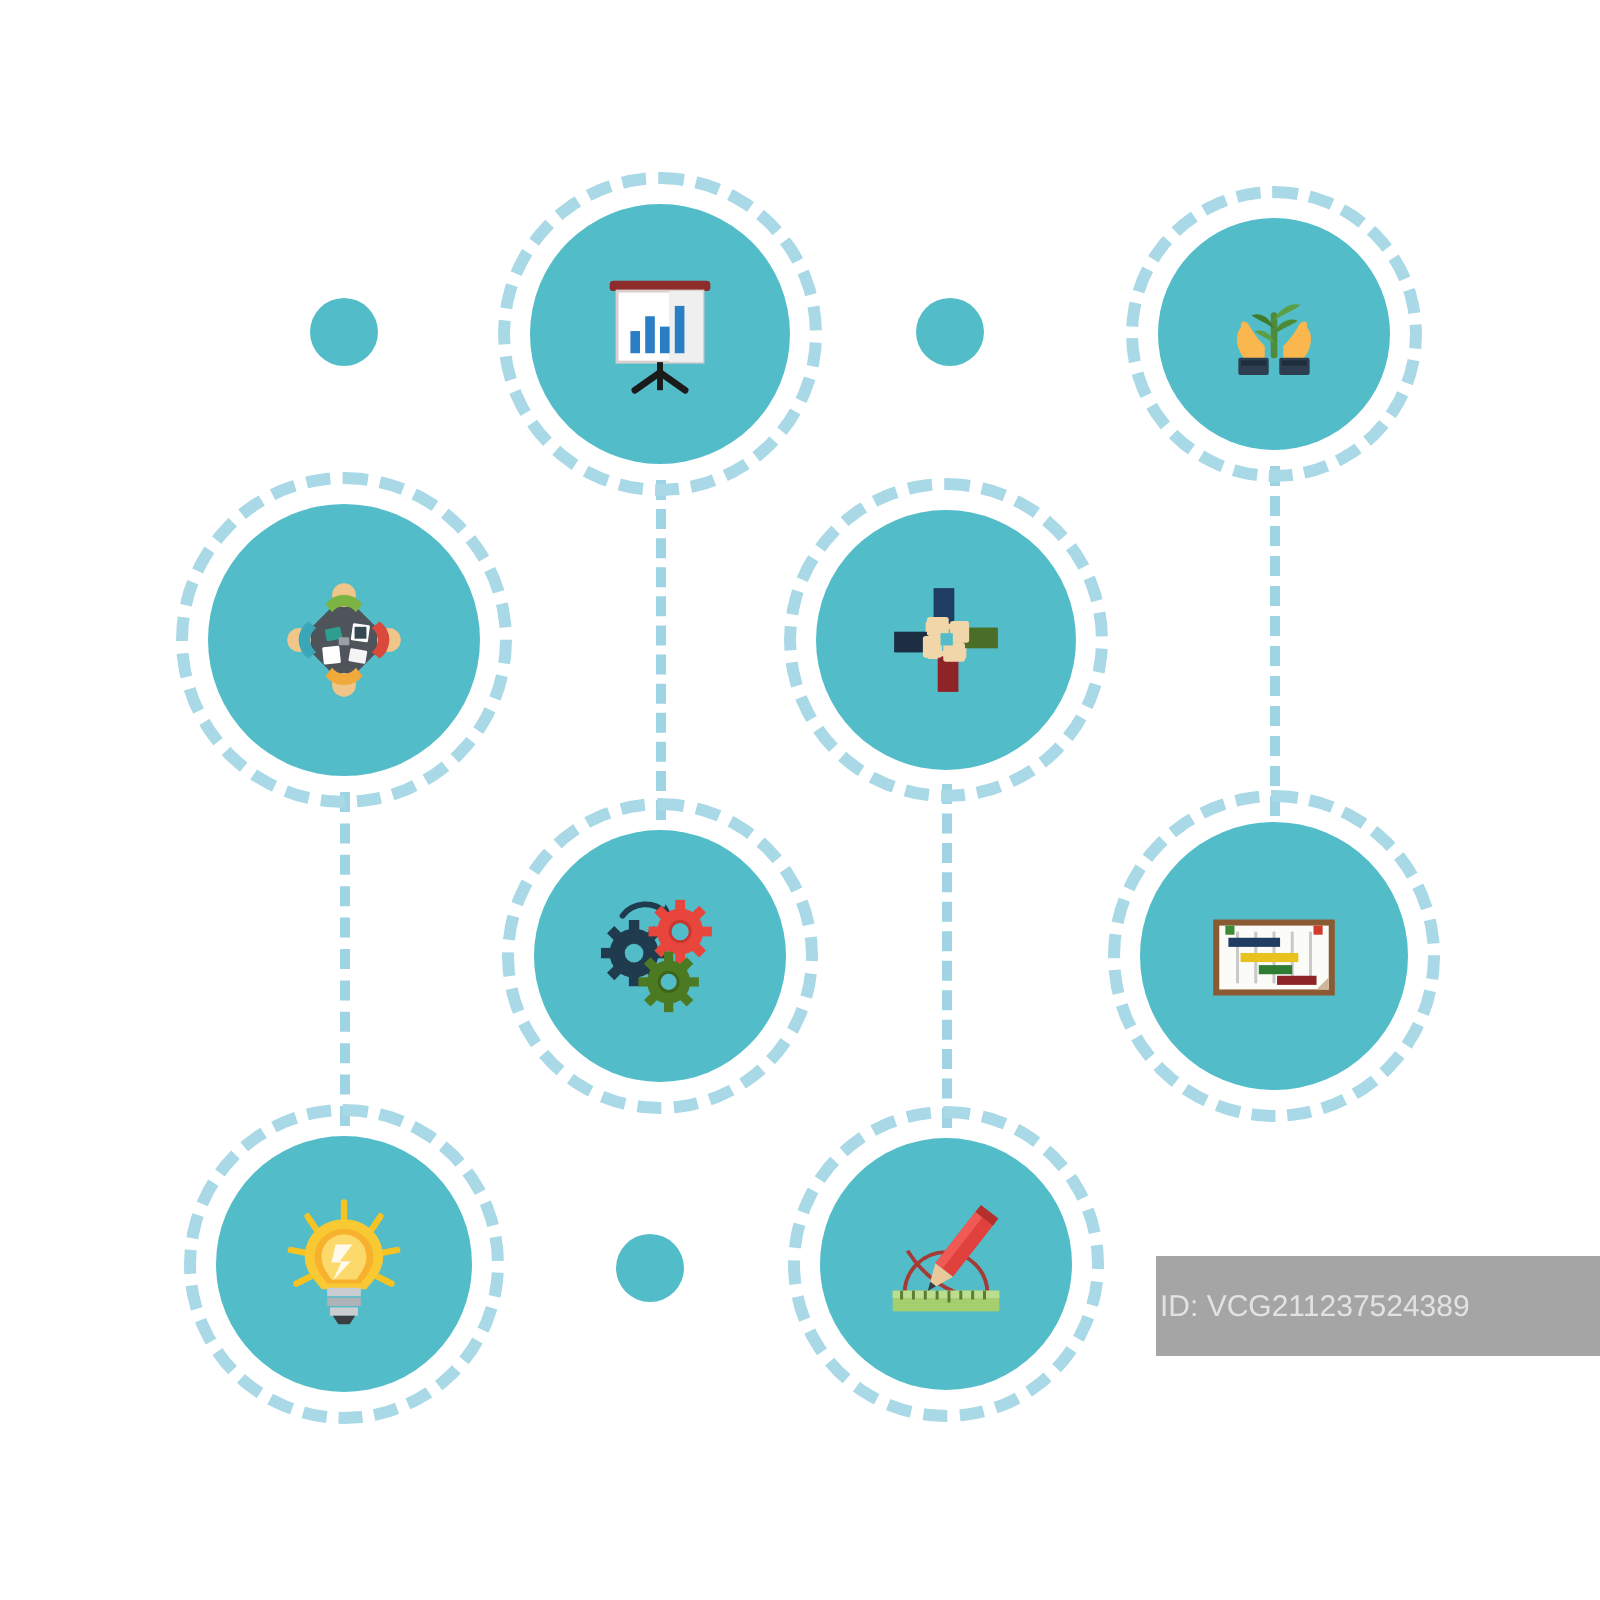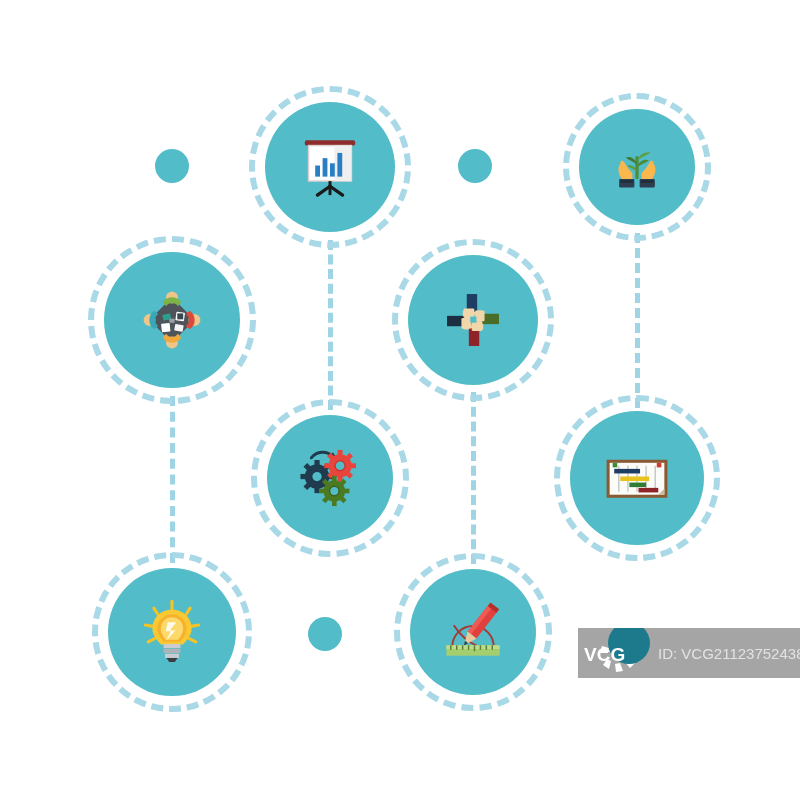--- a/index.html
+++ b/index.html
@@ -315,29 +315,15 @@
         <path d="M44 54 L59 54 L54 66 L49 66 Z" fill="#e8c99b"></path>
         <path d="M49 66 L54 66 L51.5 72 Z" fill="#3b3f42"></path>
       </g>
     </svg>
       </div>
     </div>
     <div class="dot" title="Small Accent Dot Top Left" style="left: 155px; top: 149px; width: 34px; height: 34px;"></div>
     <div class="dot" title="Small Accent Dot Top Middle" style="left: 458px; top: 149px; width: 34px; height: 34px;"></div>
     <div class="dot" title="Small Accent Dot Bottom" style="left: 308px; top: 617px; width: 34px; height: 34px;"></div>
     <div id="watermark">
-    <div id="wm-logo">
-      <svg width="78" height="50" viewBox="0 0 78 50" aria-hidden="true">
-        <g fill="#ffffff">
-          <path d="M40 17 L46 13 L50 19 L43 22 Z"></path>
-          <path d="M52 22 L60 21 L59 28 L51 27 Z"></path>
-          <path d="M50 31 L57 35 L52 40 L47 34 Z"></path>
-          <path d="M42 35 L45 43 L38 44 L37 36 Z"></path>
-          <path d="M33 33 L31 41 L25 37 L29 31 Z"></path>
-          <path d="M30 25 L22 25 L24 18 L31 20 Z"></path>
-        </g>
-      </svg>
-      <div id="wm-ball"></div>
-      <div id="wm-vcg">VCG</div>
-    </div>
     <div id="wm-id">ID: VCG211237524389</div>
   </div>
 </div>
 
 </body></html>

